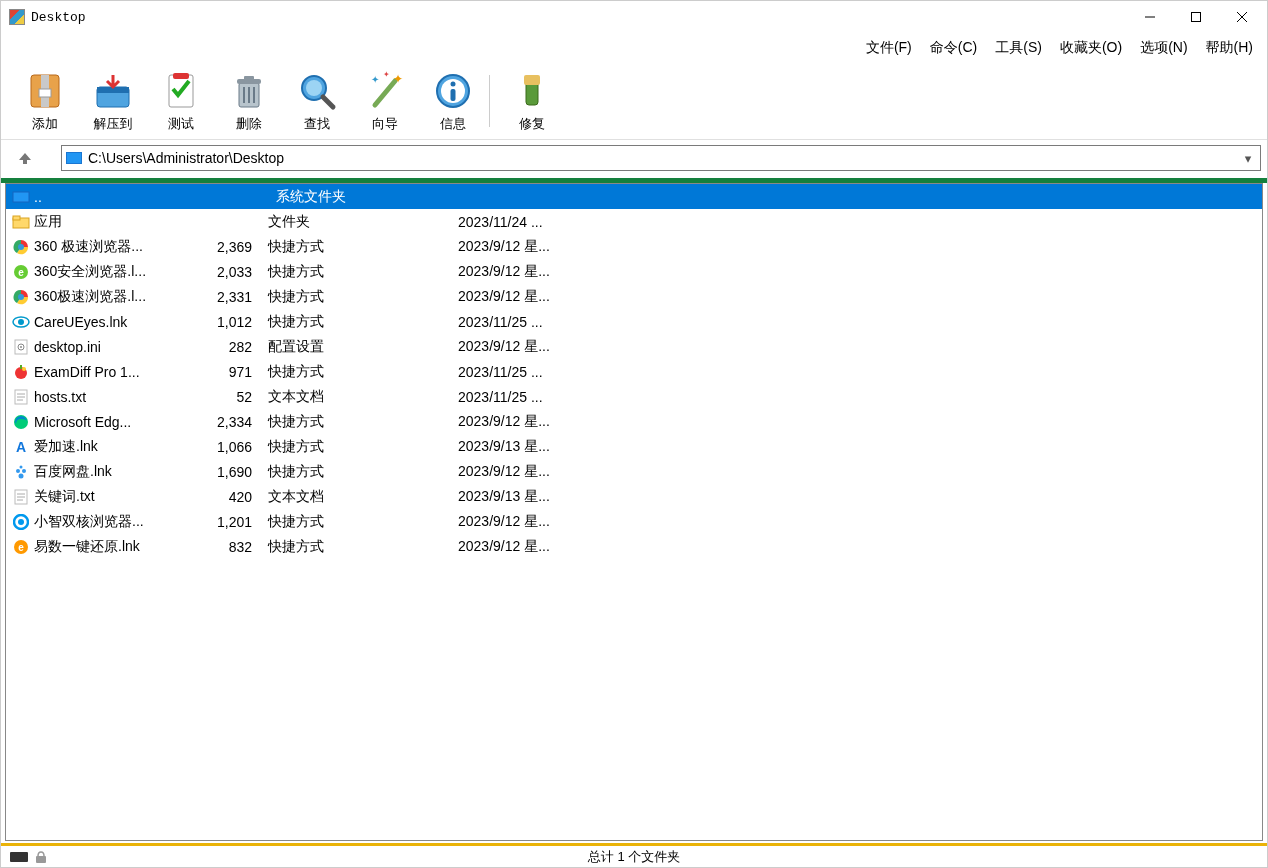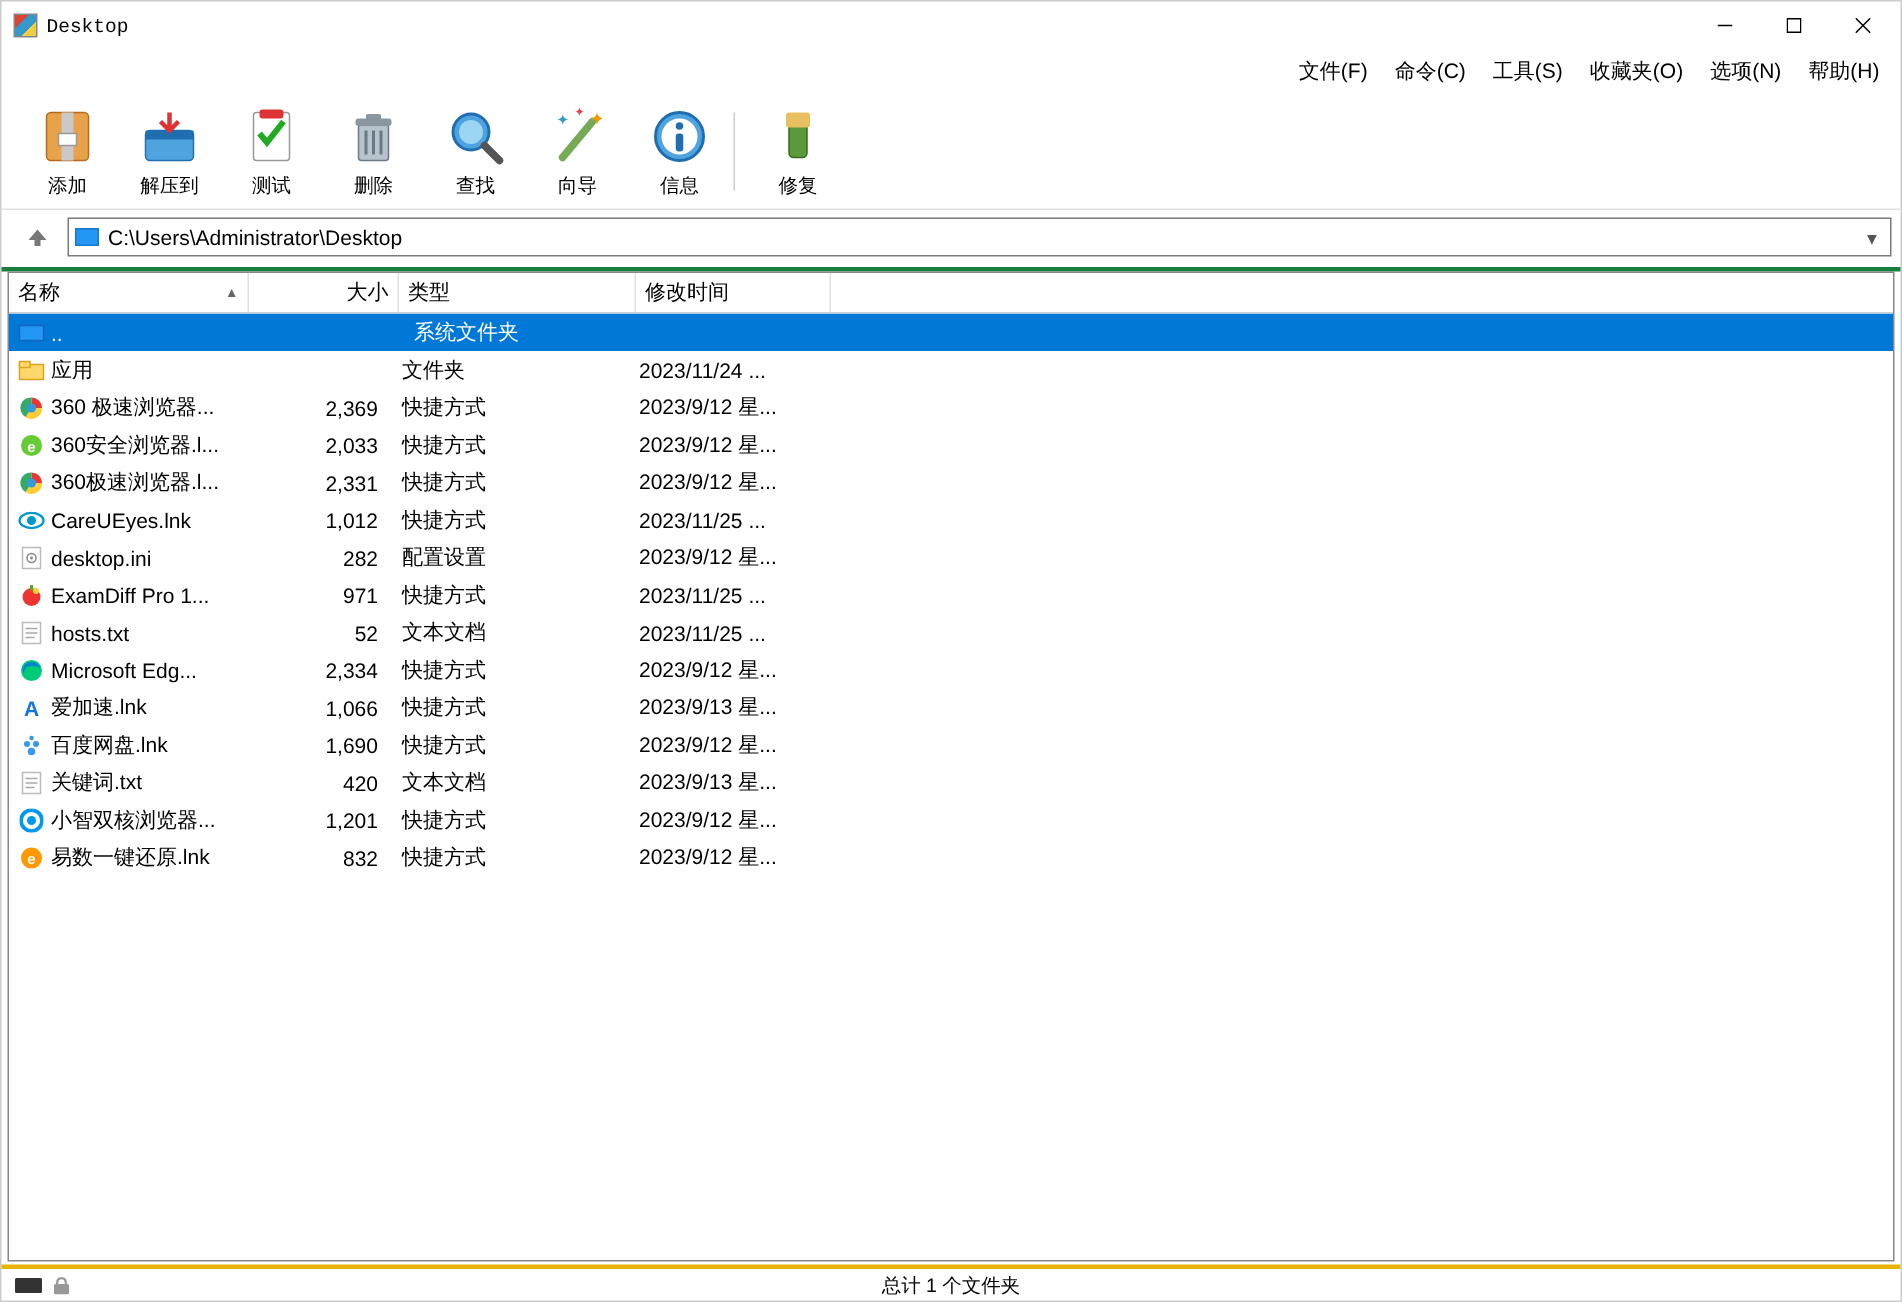--- a/index.html
+++ b/index.html
@@ -10,42 +10,42 @@
   .titlebar .title { flex: 0 0 auto; font-family: Liberation Mono, monospace; }
   .titlebar .spacer { flex: 1 1 auto; }
   .winbtn { width: 46px; height: 30px; display: flex; align-items: center; justify-content: center; }
   .menubar { display: flex; gap: 2px; padding: 2px 6px; font-size: 14px; justify-content: flex-end; }
   .menuitem { padding: 4px 8px; }
   .toolbar { display: flex; align-items: flex-end; padding: 4px 6px 4px 10px; gap: 0; border-bottom:1px solid #e0e0e0; }
   .tbtn { display:flex; flex-direction:column; align-items:center; width:68px; padding:2px 0; }
   .tbtn .ticon { width:44px; height:44px; display:flex; align-items:center; justify-content:center; }
   .tbtn .tlabel { font-size:13px; margin-top:2px;}
   .tsep { width:1px; height:52px; background:#ccc; margin:4px 8px 4px 2px; align-self:center;}
-  .addrbar { display:flex; align-items:center; padding:4px 6px 6px 10px; gap:6px; border-bottom:3px solid #15803d;}
+  .addrbar { display:flex; align-items:center; padding:4px 6px 6px 10px; gap:22px; border-bottom:5px solid #15803d;}
   .upbtn { width:28px; height:28px; display:flex; align-items:center; justify-content:center; border:1px solid transparent;}
   .addrfield { flex:1; display:flex; align-items:center; border:1px solid #7a7a7a; height:26px; padding:0 4px; }
   .addrfield .diskicon { width:16px; height:12px; background:#2196f3; margin-right:6px; border:1px solid #0d6; border-color:#1976d2;}
   .addrfield input { border:none; outline:none; flex:1; font-size:14px; font-family:inherit; }
   .addrfield .dd { width:16px; text-align:center; color:#555;}
   .filepane { flex:1; display:flex; flex-direction:column; border:1px solid #888; margin:0 4px 2px 4px; overflow:hidden;}
   .colheaders { display:flex; background:#fff; border-bottom:1px solid #d0d0d0; font-size:14px;}
   .colh { padding:4px 6px; border-right:1px solid #e0e0e0; display:flex; align-items:center; }
   .colh .sortarrow { margin-left:auto; font-size:9px; color:#666;}
   .col-name { width:260px; }
   .col-size { width:100px; justify-content:flex-end; text-align:right;}
   .col-type { width:158px; }
   .col-date { width:130px; }
   .rows { flex:1; overflow:auto; font-size:14px; }
   .row { display:flex; height:25px; align-items:center; }
   .row.selected { background:#0078d7; color:#fff; }
   .row .c { padding:0 6px; overflow:hidden; white-space:nowrap; text-overflow:ellipsis; }
   .row .c-name { width:156px; display:flex; align-items:center; gap:4px;}
   .row .c-size { width:100px; text-align:right; padding-right:10px;}
   .row .c-type { width:158px; }
-  .row .c-date { width:130px; }
+  .row .c-date { width:130px;margin-left:32px; }
   .row.parent .c-name { width:260px; }
   .ficon { width:18px; height:16px; flex:0 0 18px; display:inline-flex; align-items:center; justify-content:center; font-size:13px;}
   .statusbar { display:flex; align-items:center; height:24px; border-top:3px solid #eab308; padding:0 8px; font-size:13px;}
   .sb-left { width:60px; display:flex; gap:4px;}
   .sb-center { flex:1; text-align:center;}
   svg { display:block; }
 </style>
 </head>
 <body>
 
@@ -177,35 +177,20 @@
         </svg>
       </div>
     <div class="addrfield">
       <div class="diskicon"></div>
       <input type="text" value="C:\Users\Administrator\Desktop" style="">
       <div class="dd">▾</div>
     </div>
   </div>
 
   <div class="filepane">
-    <div class="colheaders">
-      <div class="colh col-name" style="width:160px;">
-          <span>名称</span>
-          <span class="sortarrow">▲</span>
-        </div>
-      <div class="colh col-size">
-          <span>大小</span>
-        </div>
-      <div class="colh col-type">
-          <span>类型</span>
-        </div>
-      <div class="colh col-date">
-          <span>修改时间</span>
-        </div>
-    </div>
     <div class="rows" id="rows">
         <div class="row selected parent">
           <div class="c c-name" style="width:260px">
             <span class="ficon">
               <svg width="18" height="14">
                 <rect x="1" y="2" width="16" height="10" fill="#2196f3" stroke="#1565c0"></rect>
               </svg>
             </span>
             <span>..</span>
           </div>

